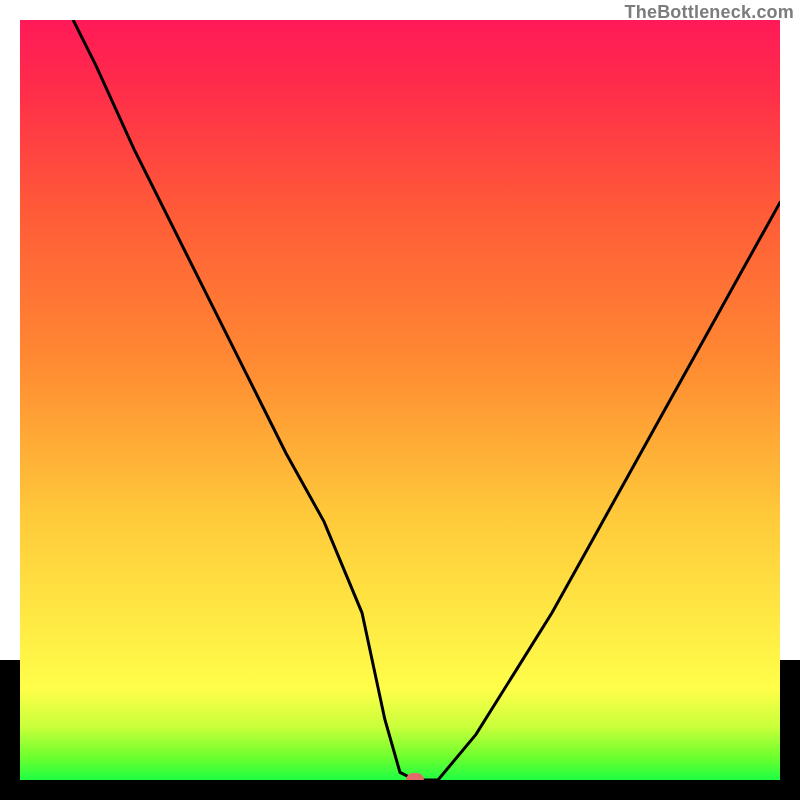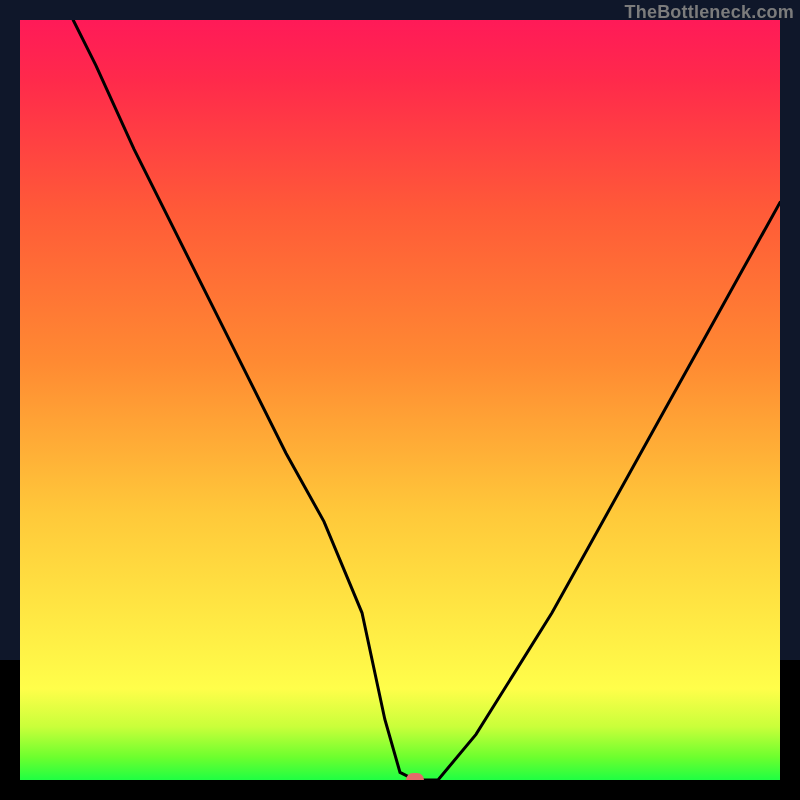--- a/index.html
+++ b/index.html
@@ -7,21 +7,21 @@
     padding: 0;
     width: 800px;
     height: 800px;
     background: #000;
     overflow: hidden;
   }
   .chart-wrap {
     position: relative;
     width: 800px;
     height: 660px;
-    background: #0f172a;
+    background: #ffffff;
   }
   .plot-area {
     position: absolute;
     left: 20px;
     top: 20px;
     width: 760px;
     height: 760px;
     overflow: hidden;
   }
   .gradient-bg {

